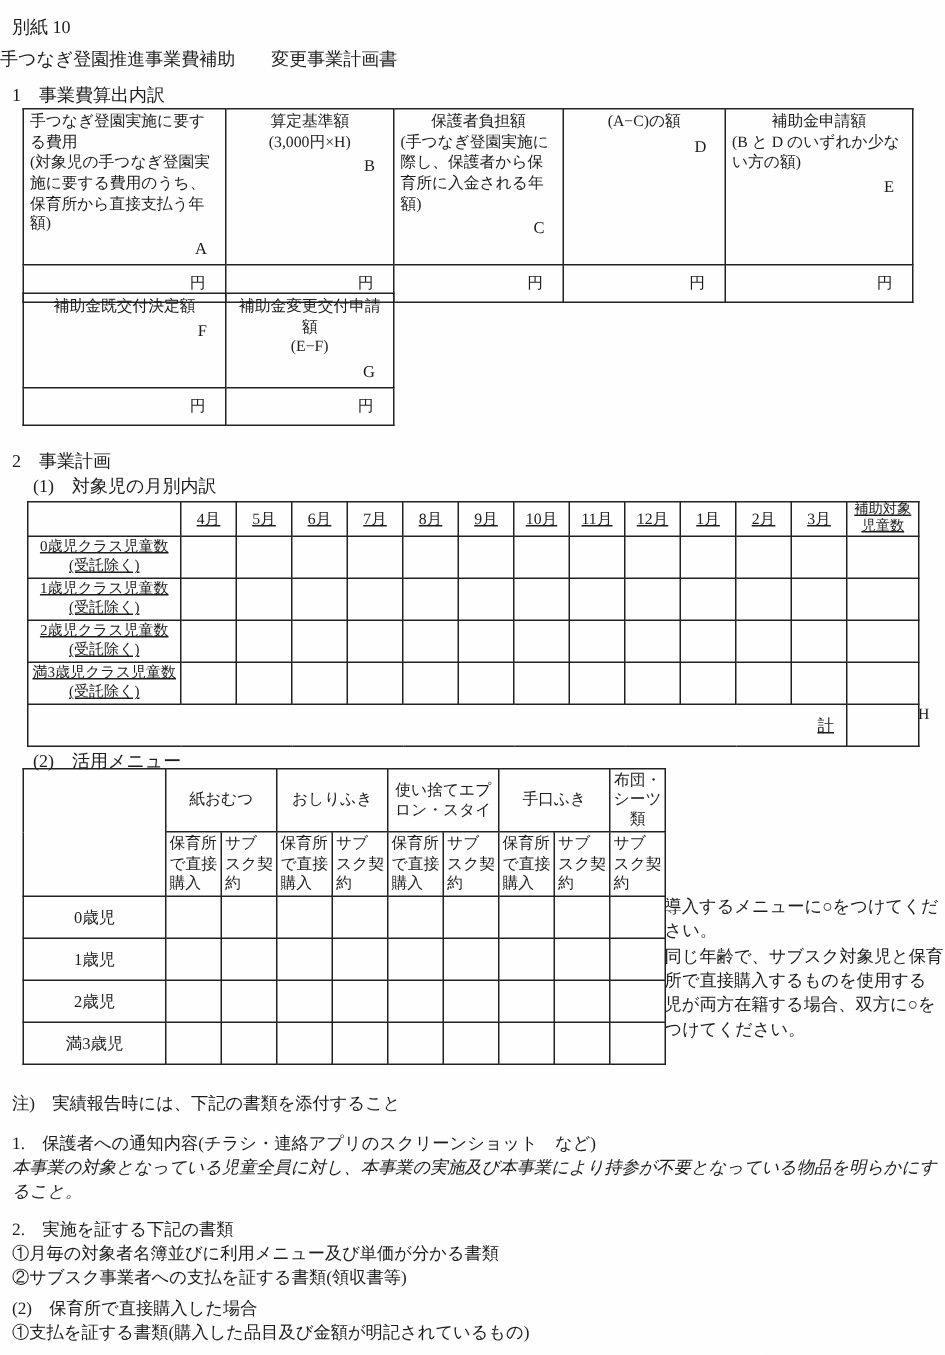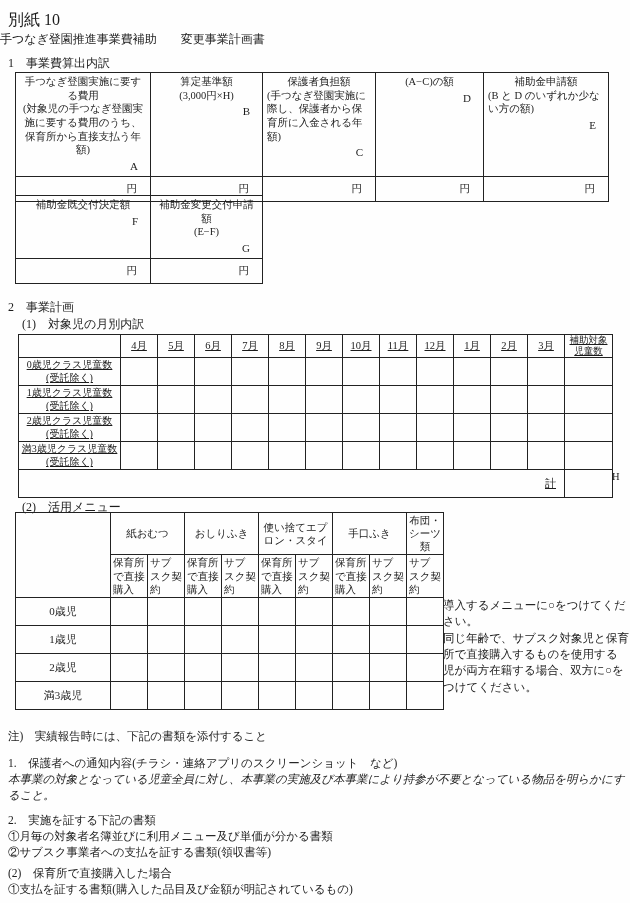--- a/index.html
+++ b/index.html
@@ -1,32 +1,32 @@
 <!DOCTYPE html>
 <html><head>
 <meta charset="utf-8">
 <style>
   html,body { margin:0; padding:0; background:#ffffff; }
   body { width:630px; height:903px; font-family:"Liberation Serif","DejaVu Serif",serif; color:#1c1c1c; }
   .page { position:relative; width:630px; height:903px; background:#fefefe; overflow:hidden; }
   .abs { position:absolute; }
 
-  .corner { left:8px; top:10px; font-size:16px; }
+  .corner { left:8px; top:10px; font-size:12px; }
   .doc-title { left:0; top:31px; width:630px; text-align:left; font-size:12px; white-space:pre; }
   .sec-head { font-size:12px; white-space:pre; }
 
   table { border-collapse:collapse; table-layout:fixed; }
   td, th { border:1px solid #222; font-weight:normal; font-size:10.5px; padding:0; vertical-align:middle; }
 
   
   .hcell { vertical-align:top; }
   .hwrap { display:flex; flex-direction:column; height:100%; }
   .htext { flex:1; display:flex; flex-direction:column; justify-content:center; padding:2px 4px; text-align:center; line-height:1.3; }
   .htext .t-desc { white-space:pre-line; }
-  .left-cell .htext { justify-content:flex-start; text-align:center; }
+  .left-cell .htext { justify-content:flex-start; text-align:left; }
   .desc-left .t-desc { text-align:left; }
   .letter { text-align:right; padding:0 12px 2px 0; font-size:11px; height:15px; line-height:15px; }
   .unit-cell { height:24px; text-align:right; padding-right:13px; }
   .t1-hrow { height:81px; }
   .t2-hrow { height:61px; }
 
   
   .mon th { height:19px; font-size:10.5px; text-align:center; }
   .mon .lastcol { font-size:9.5px; line-height:1.15; }
   .mon .rowlab { font-size:10px; text-align:center; line-height:1.3; }

